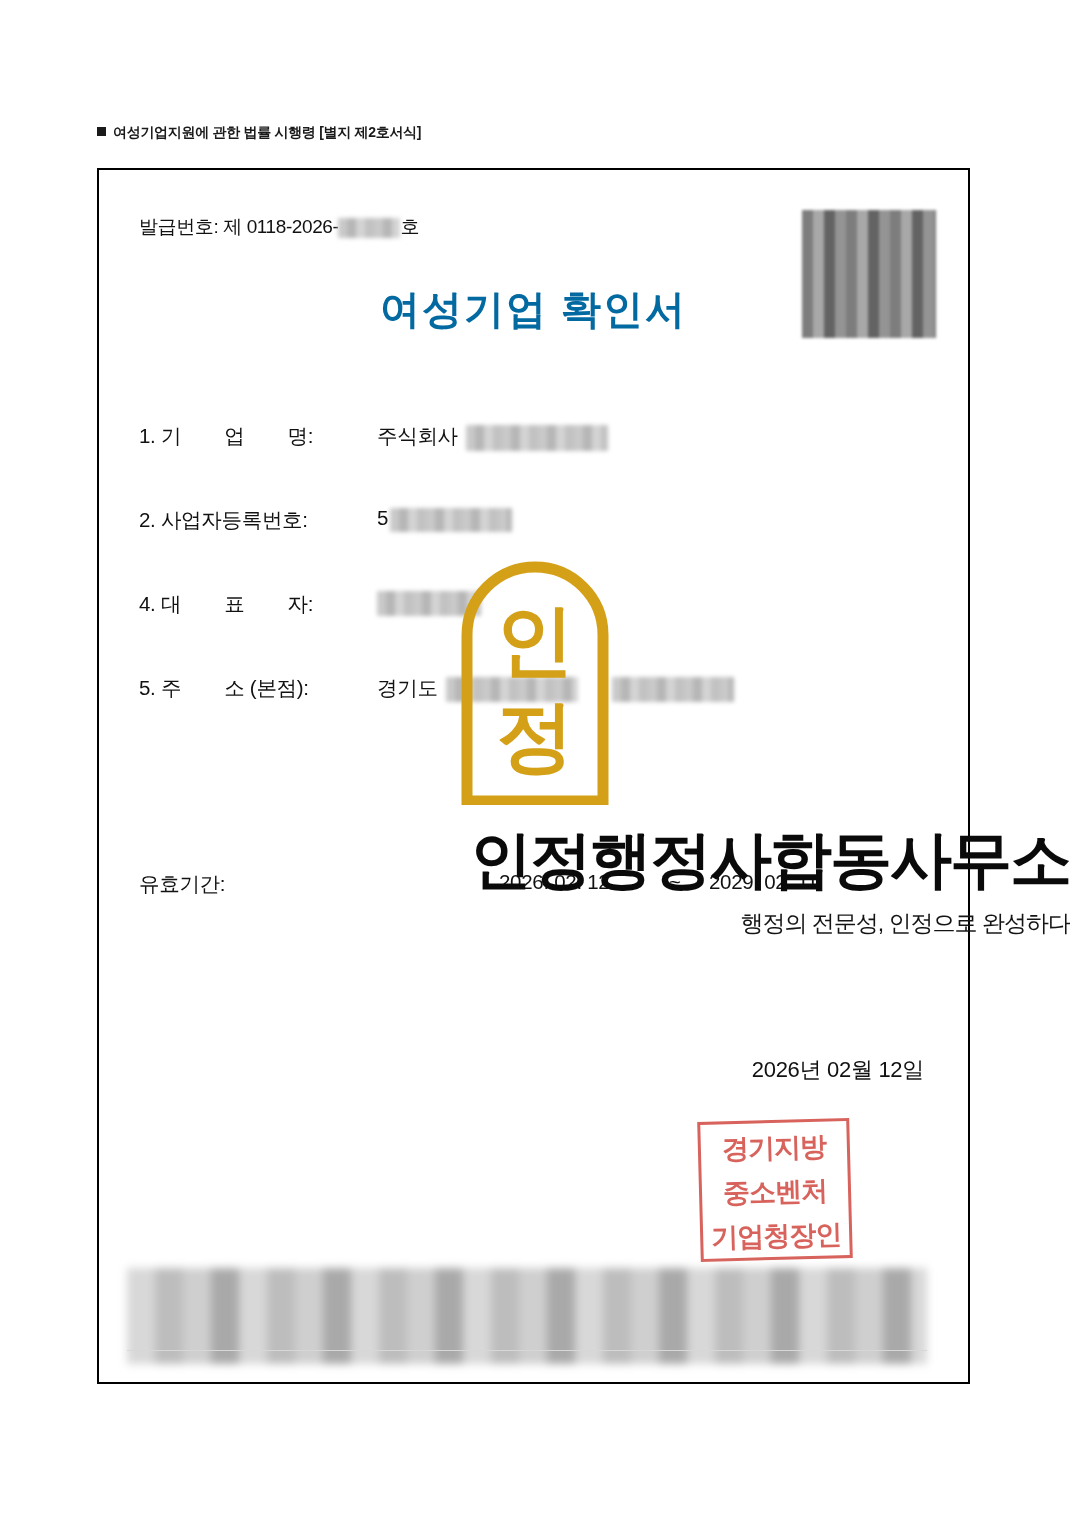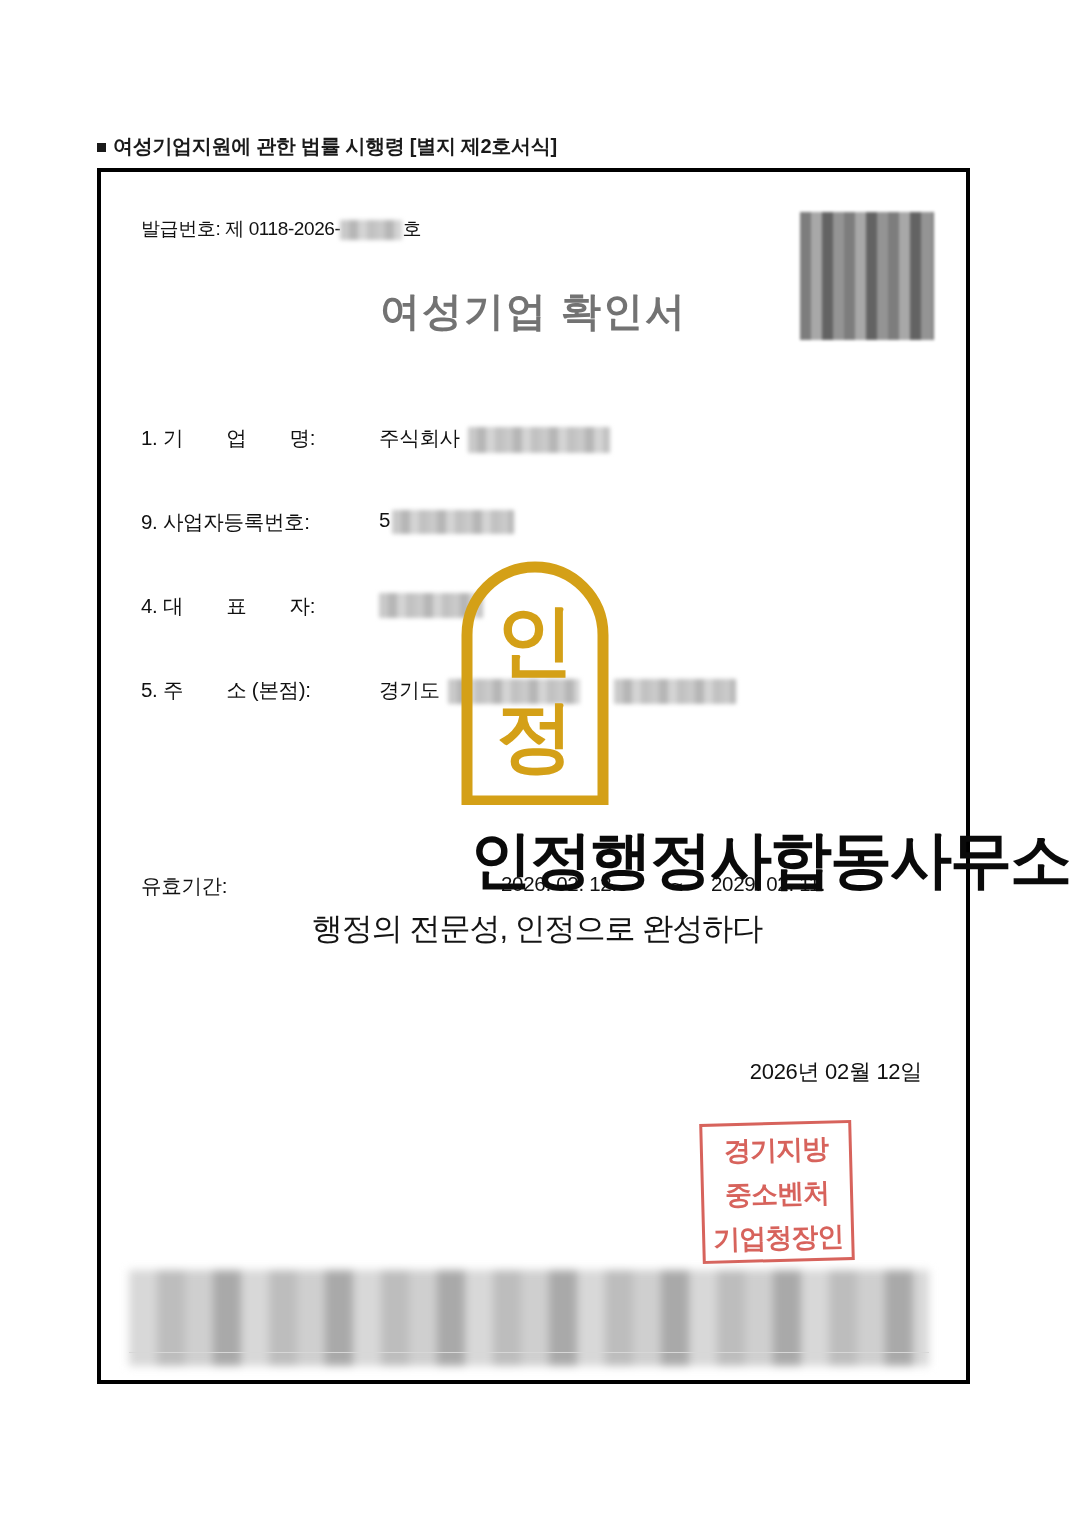--- a/index.html
+++ b/index.html
@@ -13,22 +13,22 @@
     position: relative;
     font-family: "Liberation Sans", "DejaVu Sans", sans-serif;
     color: #111111;
     overflow: hidden;
   }
 
   
   .form-note {
     position: absolute;
     left: 97px;
-    top: 133px;
-    font-size: 20px;
+    top: 124px;
+    font-size: 14px;
     font-weight: bold;
     letter-spacing: -0.3px;
     color: #1a1a1a;
     white-space: nowrap;
   }
   .form-note .bullet {
     display: inline-block;
     width: 9px;
     height: 9px;
     background: #1a1a1a;
@@ -36,21 +36,21 @@
     vertical-align: 1px;
   }
 
   
   .cert-frame {
     position: absolute;
     left: 97px;
     top: 168px;
     width: 873px;
     height: 1216px;
-    border: 4px solid #000000;
+    border: 2px solid #000000;
     box-sizing: border-box;
     background: #fff;
   }
 
   
   .issue-line {
     position: absolute;
     left: 40px;
     top: 44px;
     font-size: 19px;
@@ -84,21 +84,21 @@
   
   .cert-title {
     position: absolute;
     left: 0;
     right: 0;
     top: 112px;
     text-align: center;
     font-size: 40px;
     font-weight: bold;
     letter-spacing: 2px;
-    color: #737373;
+    color: #0369a1;
   }
 
   
   .fields {
     position: absolute;
     left: 40px;
     top: 252px;
     width: 800px;
   }
   .field-row {
@@ -231,22 +231,22 @@
     font-weight: bold;
     letter-spacing: -2px;
     color: #0a0a0a;
     z-index: 5;
   }
   .overlay-sub {
     position: absolute;
     left: 4px;
     right: 0;
     top: 908px;
-    text-align: center;
-    font-size: 31px;
+    text-align: right;
+    font-size: 23px;
     letter-spacing: -1px;
     color: #141414;
     z-index: 5;
   }
 </style>
 </head>
 <body>
 
 <div class="form-note">
   <span class="bullet"></span><span>여성기업지원에 관한 법률 시행령 [별지 제2호서식]</span>
@@ -265,21 +265,21 @@
   <div class="fields">
 
     <div class="field-row">
       <span class="field-label">1. 기        업        명:</span>
       <span class="field-value">
         <span>주식회사</span><span class="redact" style="width:142px;height:26px;margin-left:8px;"></span>
       </span>
     </div>
 
     <div class="field-row">
-      <span class="field-label">9. 사업자등록번호:</span>
+      <span class="field-label">2. 사업자등록번호:</span>
       <span class="field-value">
         <span>5</span><span class="redact" style="width:122px;height:24px;margin-left:2px;"></span>
       </span>
     </div>
 
 
     <div class="field-row">
       <span class="field-label">4. 대        표        자:</span>
       <span class="field-value">
         <span class="redact" style="width:104px;height:25px;"></span>

